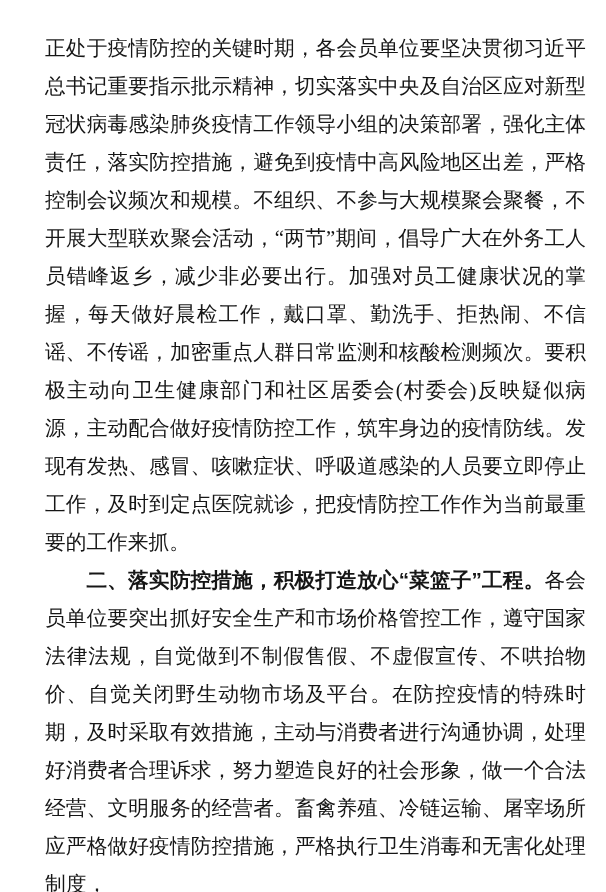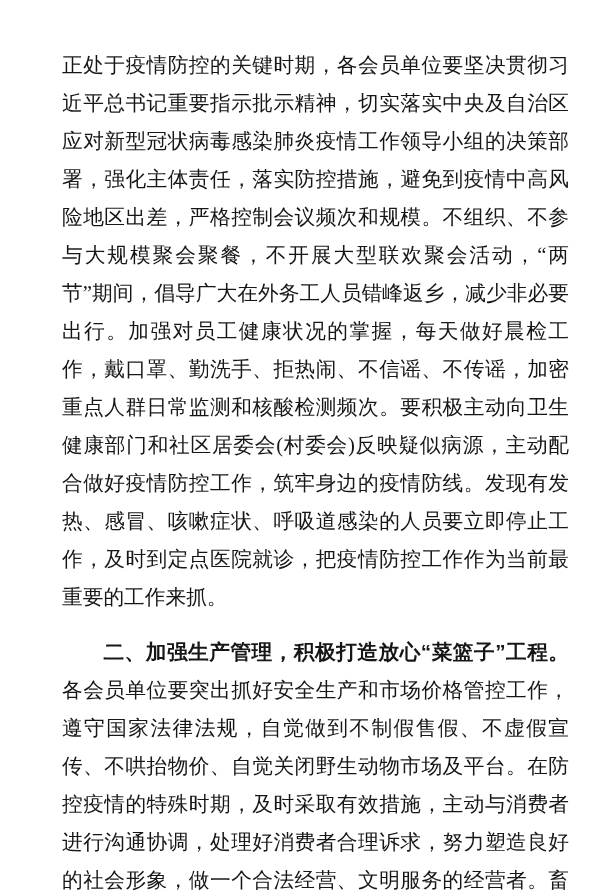--- a/index.html
+++ b/index.html
@@ -15,34 +15,34 @@
   .page {
     box-sizing: border-box;
     width: 606px;
     height: 892px;
     padding: 29px 20px 0 45px;
     background: #ffffff;
     color: #161616;
     font-family: "Liberation Serif", "DejaVu Serif", serif;
   }
   .para {
-    margin: 17px;
+    margin: 0;
     font-size: 20.7px;
     line-height: 38px;
     text-align: justify;
     text-justify: inter-ideograph;
     word-break: break-all;
   }
   .indent {
     text-indent: 2em;
   }
   .bold-head {
     font-weight: 700;
     font-family: "Liberation Sans", "DejaVu Sans", sans-serif;
   }
 </style>
 </head>
 <body>
 
 <div class="page">
   <p class="para">正处于疫情防控的关键时期，各会员单位要坚决贯彻习近平总书记重要指示批示精神，切实落实中央及自治区应对新型冠状病毒感染肺炎疫情工作领导小组的决策部署，强化主体责任，落实防控措施，避免到疫情中高风险地区出差，严格控制会议频次和规模。不组织、不参与大规模聚会聚餐，不开展大型联欢聚会活动，“两节”期间，倡导广大在外务工人员错峰返乡，减少非必要出行。加强对员工健康状况的掌握，每天做好晨检工作，戴口罩、勤洗手、拒热闹、不信谣、不传谣，加密重点人群日常监测和核酸检测频次。要积极主动向卫生健康部门和社区居委会(村委会)反映疑似病源，主动配合做好疫情防控工作，筑牢身边的疫情防线。发现有发热、感冒、咳嗽症状、呼吸道感染的人员要立即停止工作，及时到定点医院就诊，把疫情防控工作作为当前最重要的工作来抓。</p>
-  <p class="para indent"><span class="bold-head">二、加强生产管理，积极打造放心“菜篮子”工程。</span><span>各会员单位要突出抓好安全生产和市场价格管控工作，遵守国家法律法规，自觉做到不制假售假、不虚假宣传、不哄抬物价、自觉关闭野生动物市场及平台。在防控疫情的特殊时期，及时采取有效措施，主动与消费者进行沟通协调，处理好消费者合理诉求，努力塑造良好的社会形象，做一个合法经营、文明服务的经营者。畜禽养殖、冷链运输、屠宰场所应严格做好疫情防控措施，严格执行卫生消毒和无害化处理制度，</span></p>
+  <p class="para indent"><span class="bold-head">二、落实防控措施，积极打造放心“菜篮子”工程。</span><span>各会员单位要突出抓好安全生产和市场价格管控工作，遵守国家法律法规，自觉做到不制假售假、不虚假宣传、不哄抬物价、自觉关闭野生动物市场及平台。在防控疫情的特殊时期，及时采取有效措施，主动与消费者进行沟通协调，处理好消费者合理诉求，努力塑造良好的社会形象，做一个合法经营、文明服务的经营者。畜禽养殖、冷链运输、屠宰场所应严格做好疫情防控措施，严格执行卫生消毒和无害化处理制度，</span></p>
 </div>
 
 </body></html>

